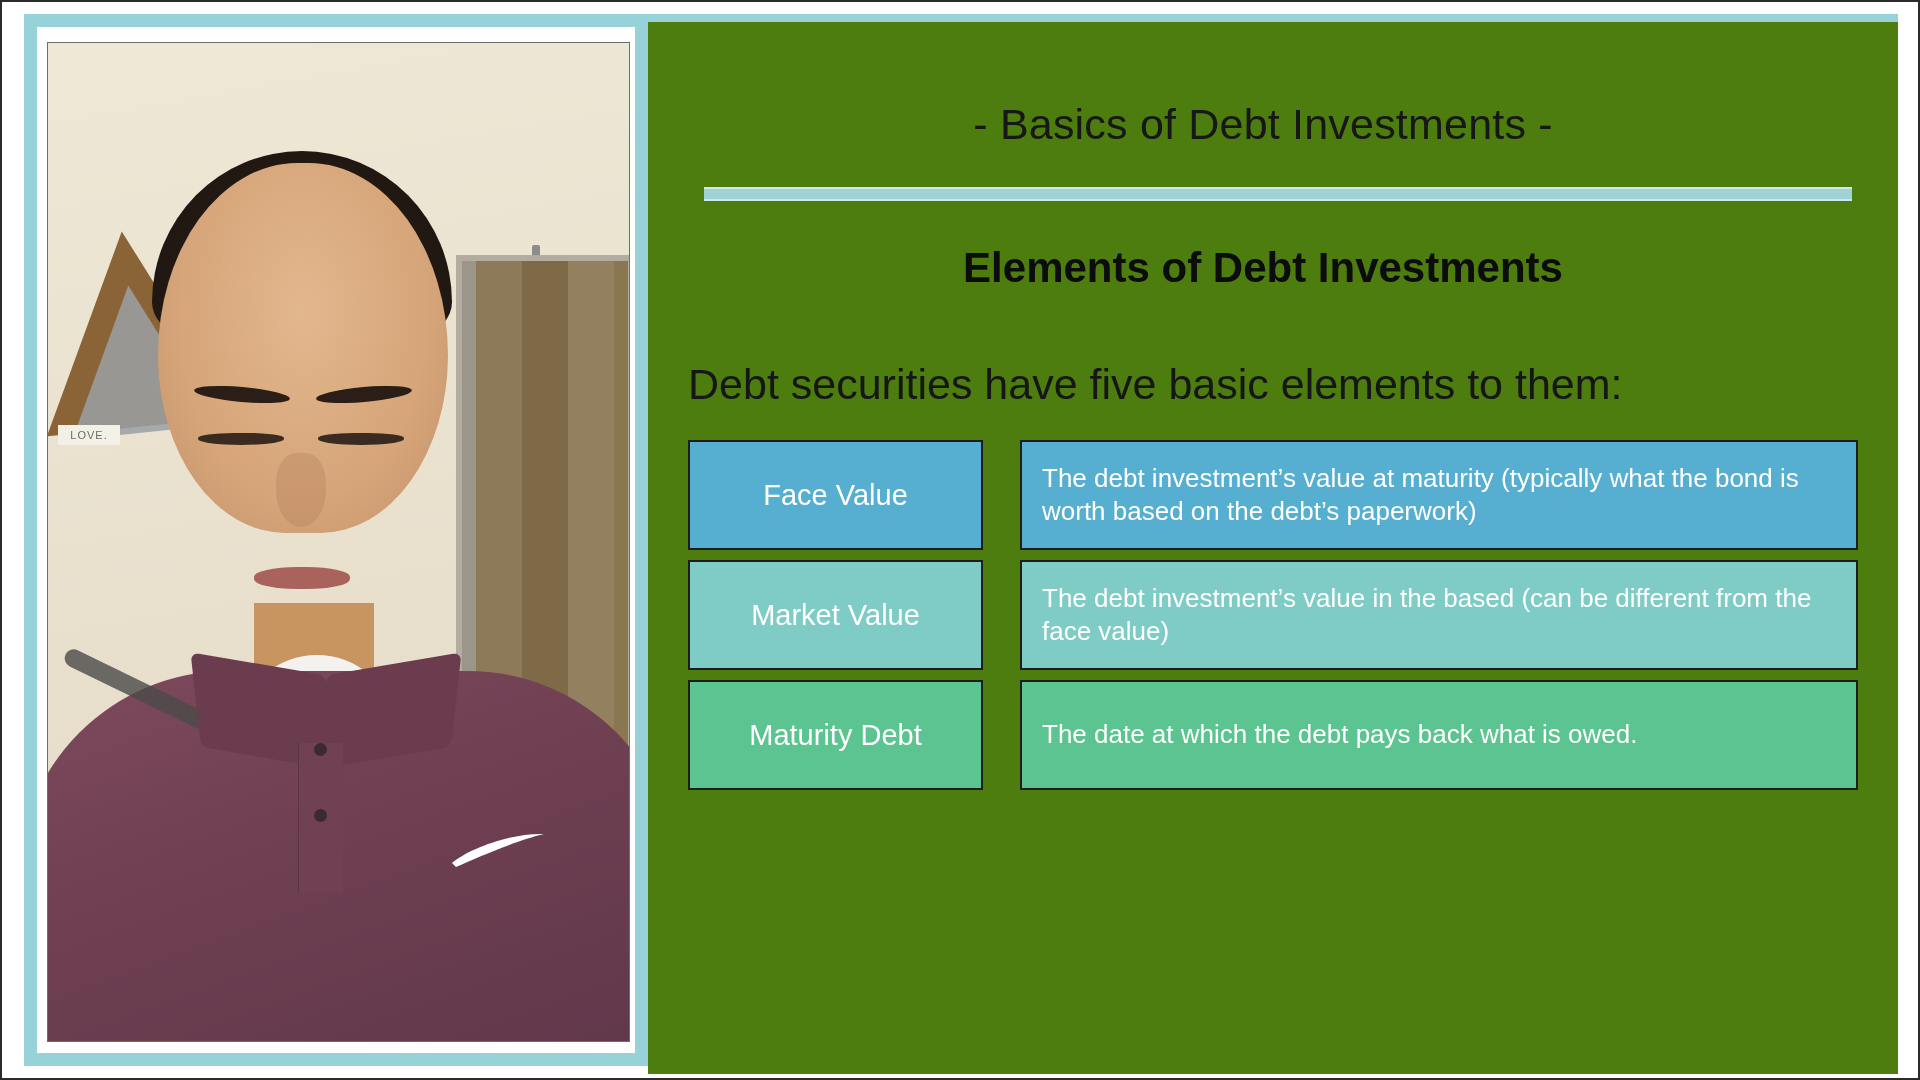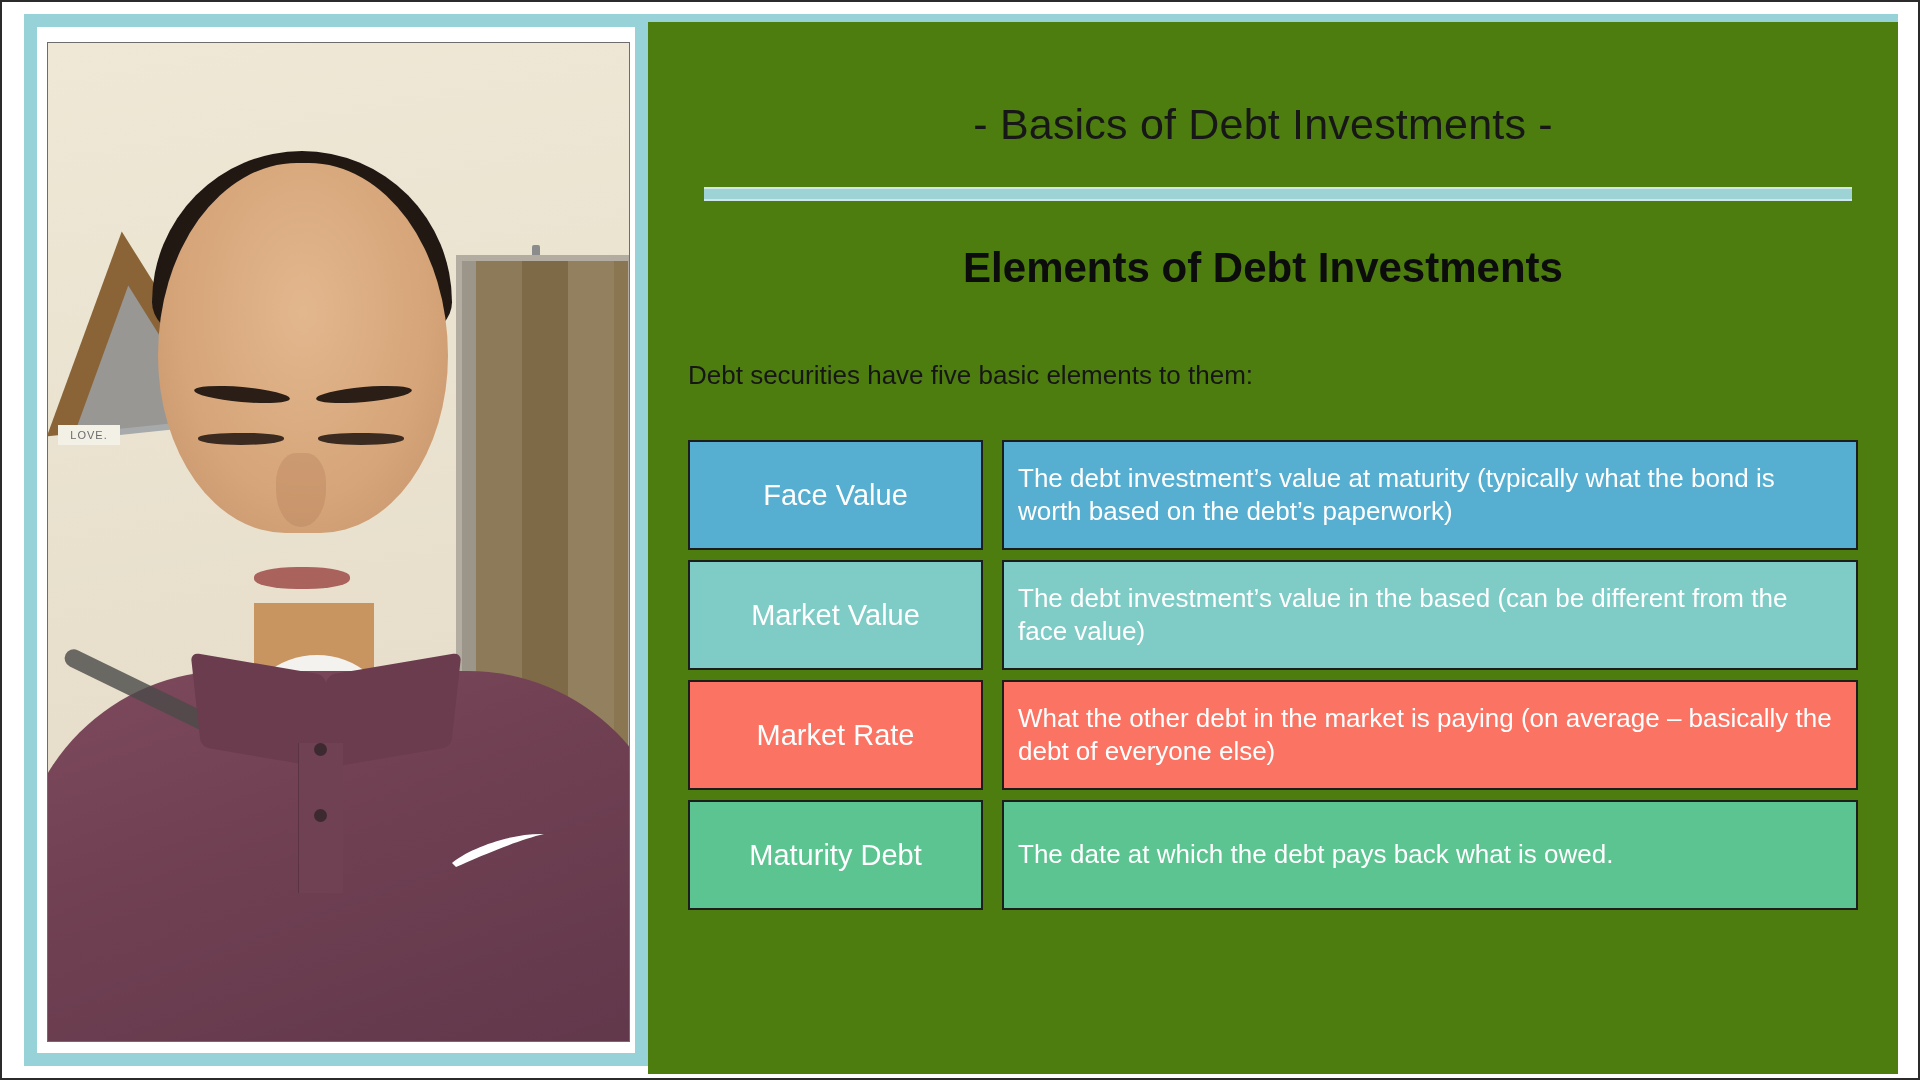--- a/index.html
+++ b/index.html
@@ -249,21 +249,21 @@
     font-size: 42px;
     font-weight: 700;
     color: #0c0c0c;
     white-space: nowrap;
   }
 
   #lead-text {
     position: absolute;
     left: 40px; top: 338px;
     width: 1160px;
-    font-size: 26px;
+    font-size: 43px;
     font-weight: 400;
     color: #161616;
   }
 
   
   #rows {
     position: absolute;
     left: 40px; top: 418px;
     width: 1170px;
   }
@@ -279,31 +279,31 @@
     border: 2px solid #1d1d1d;
     display: flex;
     align-items: center;
     justify-content: center;
     color: #ffffff;
     font-size: 29px;
     font-weight: 400;
     flex: 0 0 295px;
   }
   .row-desc {
-    margin-left: 19px;
+    margin-left: 37px;
     flex: 1 1 auto;
     box-sizing: border-box;
     border: 2px solid #1d1d1d;
     display: flex;
     align-items: center;
     color: #ffffff;
     font-size: 26px;
     font-weight: 400;
     line-height: 1.28;
-    padding: 4px 16px 4px 14px;
+    padding: 4px 16px 4px 20px;
   }
 </style>
 </head>
 <body>
 
 <div id="slide-root">
 
   <div id="slide-frame" style="border-color: rgb(150, 210, 216);"></div>
 
   <div id="photo-panel"></div>
@@ -356,24 +356,20 @@
         <div class="row-label" style="background-color: rgb(86, 174, 208);">Face Value</div>
         <div class="row-desc" style="background-color: rgb(86, 174, 208);">The debt investment’s value at maturity (typically what the bond is worth based on the debt’s paperwork)</div>
       </div>
 
       <div class="row">
         <div class="row-label" style="background-color: rgb(127, 204, 198);">Market Value</div>
         <div class="row-desc" style="background-color: rgb(127, 204, 198);">The debt investment’s value in the based (can be different from the face value)</div>
       </div>
 
 
-      <div class="row">
-        <div class="row-label" style="background-color: rgb(251, 115, 99);">Market Rate</div>
-        <div class="row-desc" style="background-color: rgb(251, 115, 99);">What the other debt in the market is paying (on average – basically the debt of everyone else)</div>
-      </div>
 
       <div class="row">
         <div class="row-label" style="background-color: rgb(92, 196, 144);">Maturity Debt</div>
         <div class="row-desc" style="background-color: rgb(92, 196, 144);">The date at which the debt pays back what is owed.</div>
       </div>
 
     </div>
   </div>
 </div>
 

